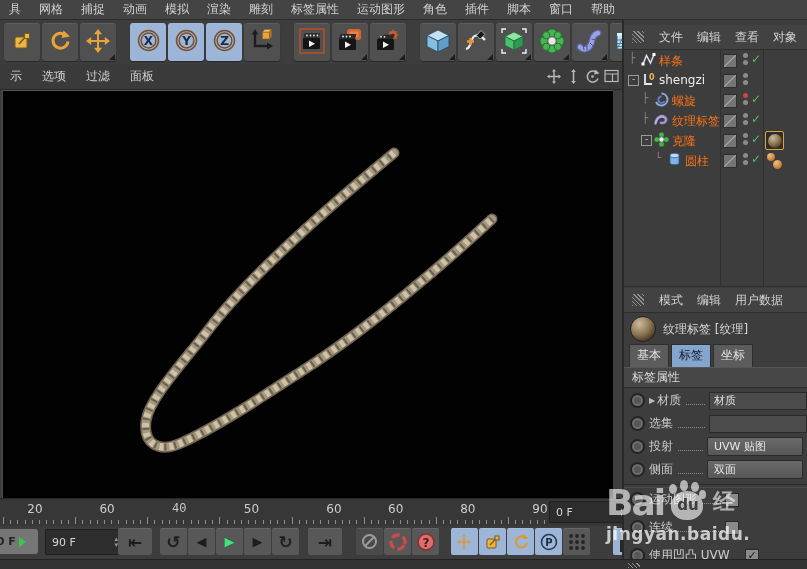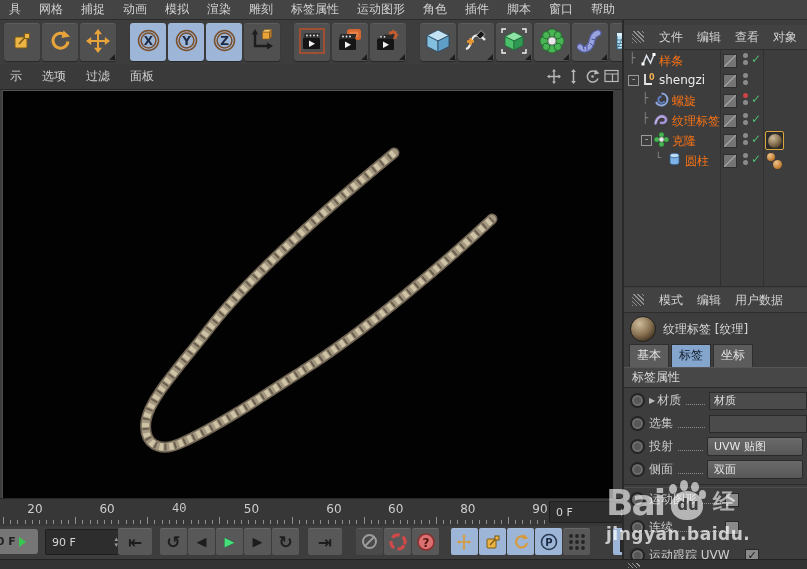--- a/index.html
+++ b/index.html
@@ -710,21 +710,21 @@
           <span class="pcheck" style="margin-right: 70px;"></span>
         </div>
         <div class="prow" style="top: 497px;">
           <span class="radio"></span>
           <span class="plabel">连续</span>
           <span class="leader"></span>
           <span class="pcheck" style="margin-right: 70px;"></span>
         </div>
         <div class="prow" style="top: 525px; z-index: 60;">
           <span class="radio"></span>
-          <span class="plabel">运动跟踪 UVW</span>
+          <span class="plabel">使用凹凸 UVW</span>
           <span class="leader"></span>
           <span class="pcheck" style="margin-right: 50px;">✓</span>
         </div>
       </div>
   </div>
 
   <div class="watermark">
     <div class="wm-row">
       <span class="wm-bai">Bai</span>
       <span class="wm-paw">

